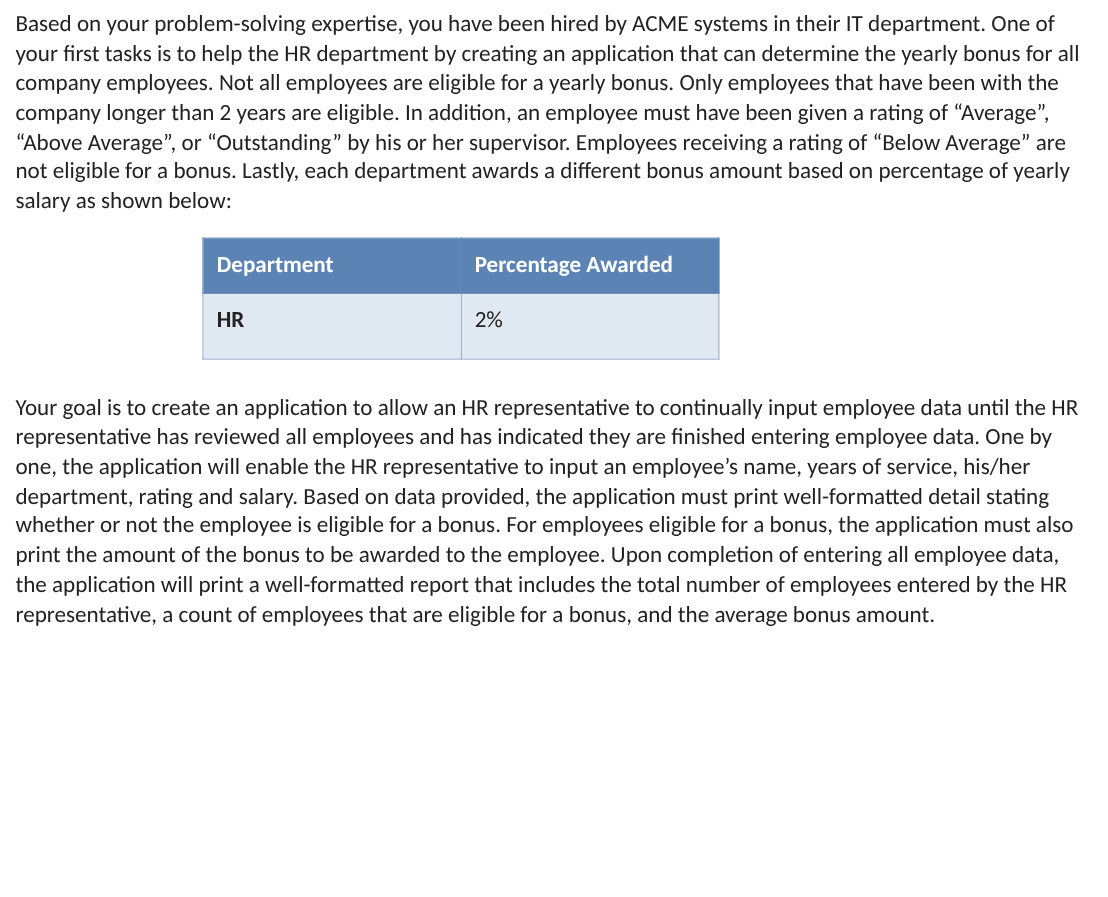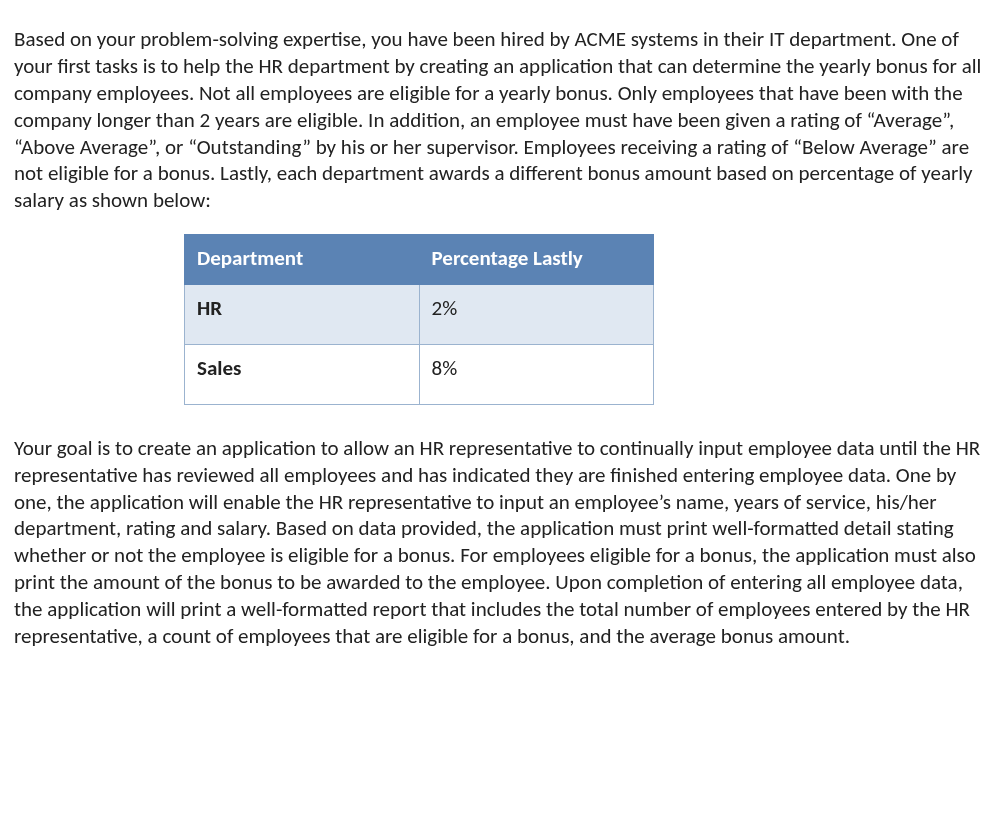--- a/index.html
+++ b/index.html
@@ -11,21 +11,20 @@
       font-family: Calibri, 'Segoe UI', Arial, sans-serif;
       font-size: 21px;
       color: #222;
       background: #fff;
       width: 1007px;
       padding: 8px 14px 20px 14px;
       line-height: 1.28;
     }
     .paragraph {
       margin-bottom: 18px;
-      margin-top: 18px;
     }
     .table-wrapper {
       margin: 20px 0 30px 170px;
     }
     table {
       border-collapse: collapse;
       width: 470px;
     }
     th, td {
       border: 1px solid #9bb3cf;
@@ -57,29 +56,25 @@
 </head>
 <body>
 
 <div class="paragraph">Based on your problem-solving expertise, you have been hired by ACME systems in their IT department. One of your first tasks is to help the HR department by creating an application that can determine the yearly bonus for all company employees. Not all employees are eligible for a yearly bonus. Only employees that have been with the company longer than 2 years are eligible.  In addition, an employee must have been given a rating of “Average”, “Above Average”, or “Outstanding” by his or her supervisor. Employees receiving a rating of “Below Average” are not eligible for a bonus.  Lastly, each department awards a different bonus amount based on percentage of yearly salary as shown below:</div>
 
 <div class="table-wrapper">
   <table>
     <thead>
       <tr>
         <th>Department</th>
-        <th>Percentage Lastly</th>
+        <th>Percentage Awarded</th>
       </tr>
     </thead>
     <tbody>
       <tr class="stripe">
         <td class="dept">HR</td>
         <td class="pct">2%</td>
-      </tr>
-      <tr>
-        <td class="dept">Sales</td>
-        <td class="pct">8%</td>
       </tr>
     </tbody>
   </table>
 </div>
 
 <div class="paragraph">Your goal is to create an application to allow an HR representative to continually input employee data until the HR representative has reviewed all employees and has indicated they are finished entering employee data. One by one, the application will enable the HR representative to input an employee’s name, years of service, his/her department, rating and salary.  Based on data provided, the application must print well-formatted detail stating whether or not the employee is eligible for a bonus. For employees eligible for a bonus, the application must also print the amount of the bonus to be awarded to the employee. Upon completion of entering all employee data, the application will print a well-formatted report that includes the total number of employees entered by the HR representative, a count of employees that are eligible for a bonus, and the average bonus amount.</div>
 
 </body></html>

